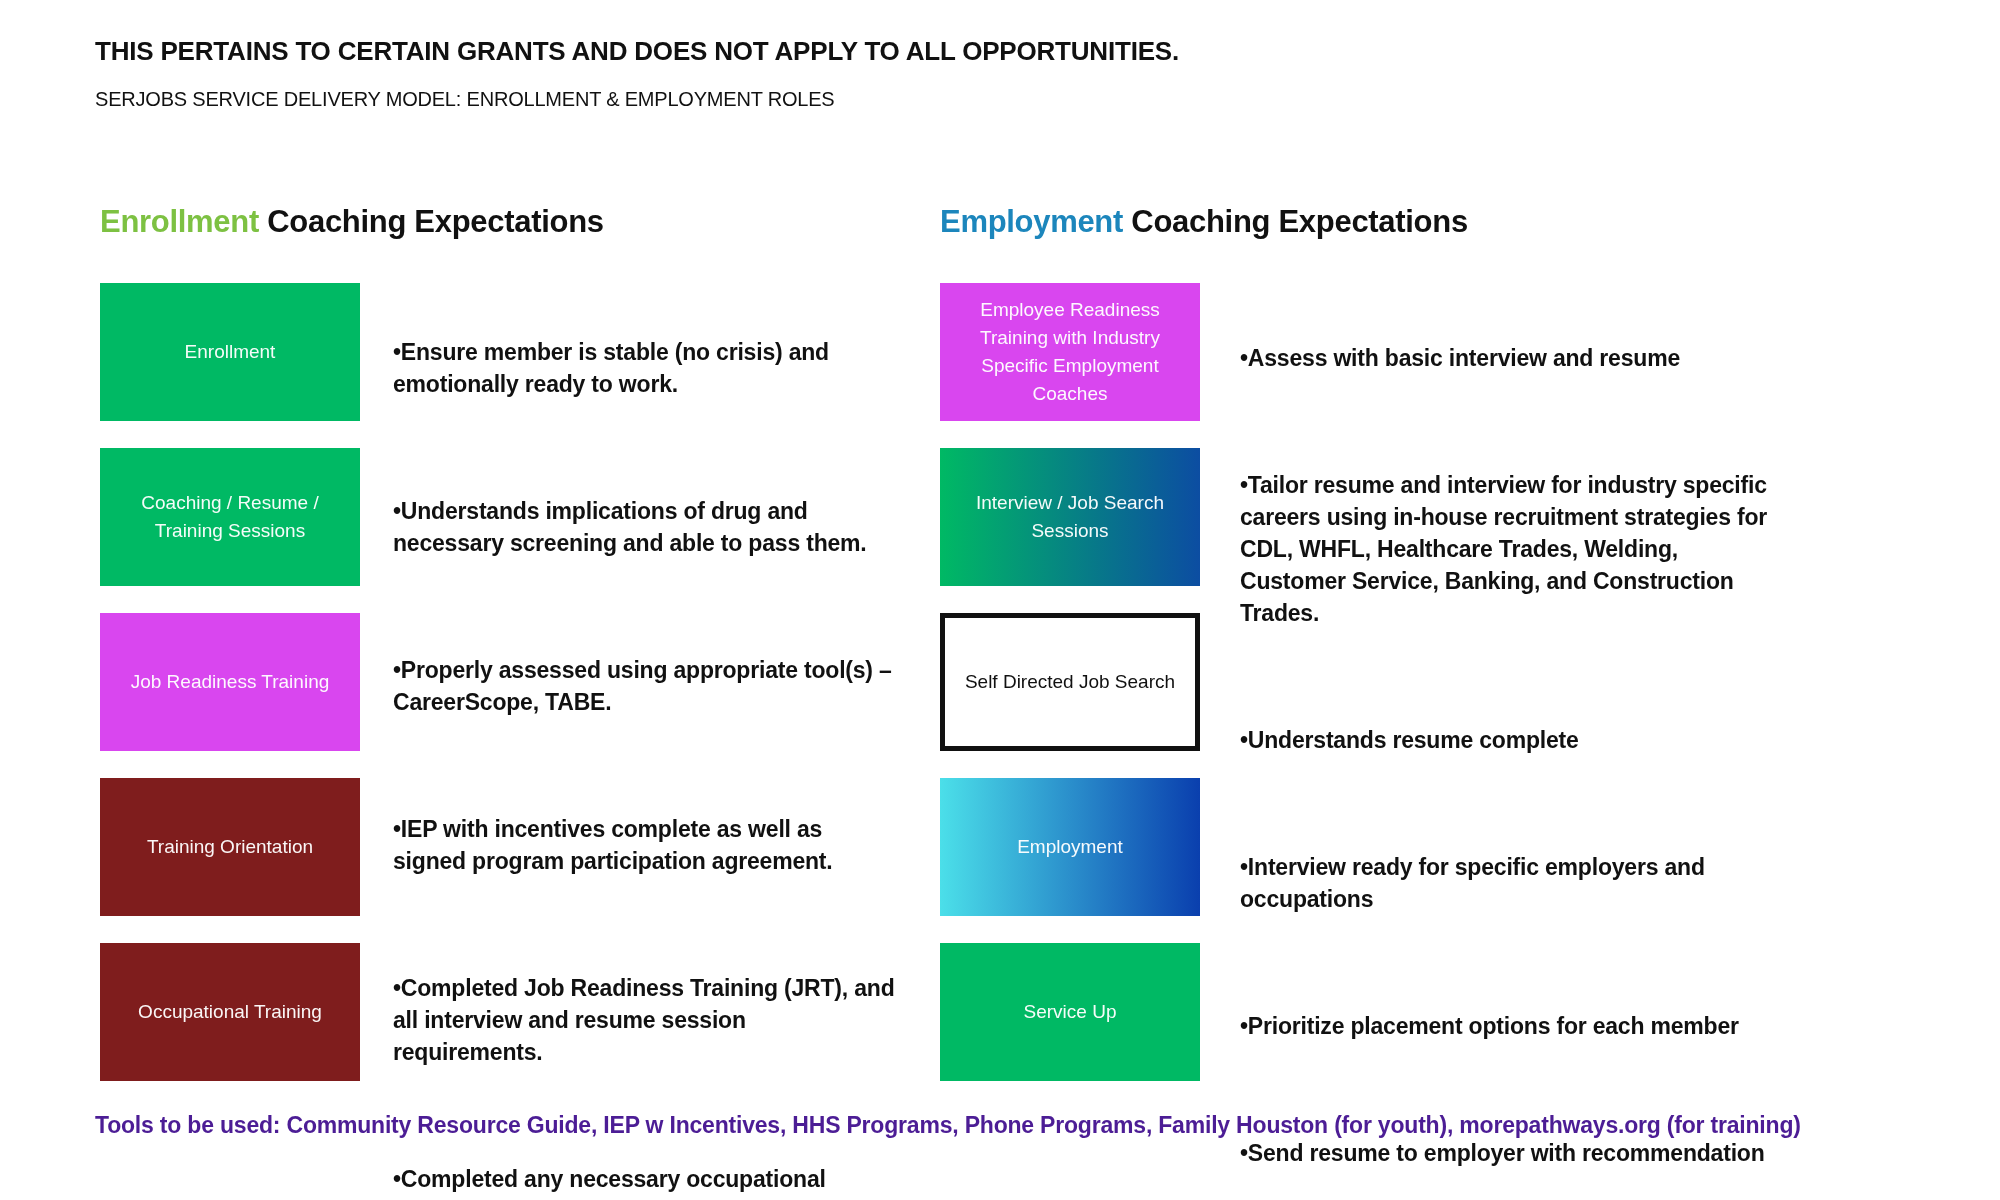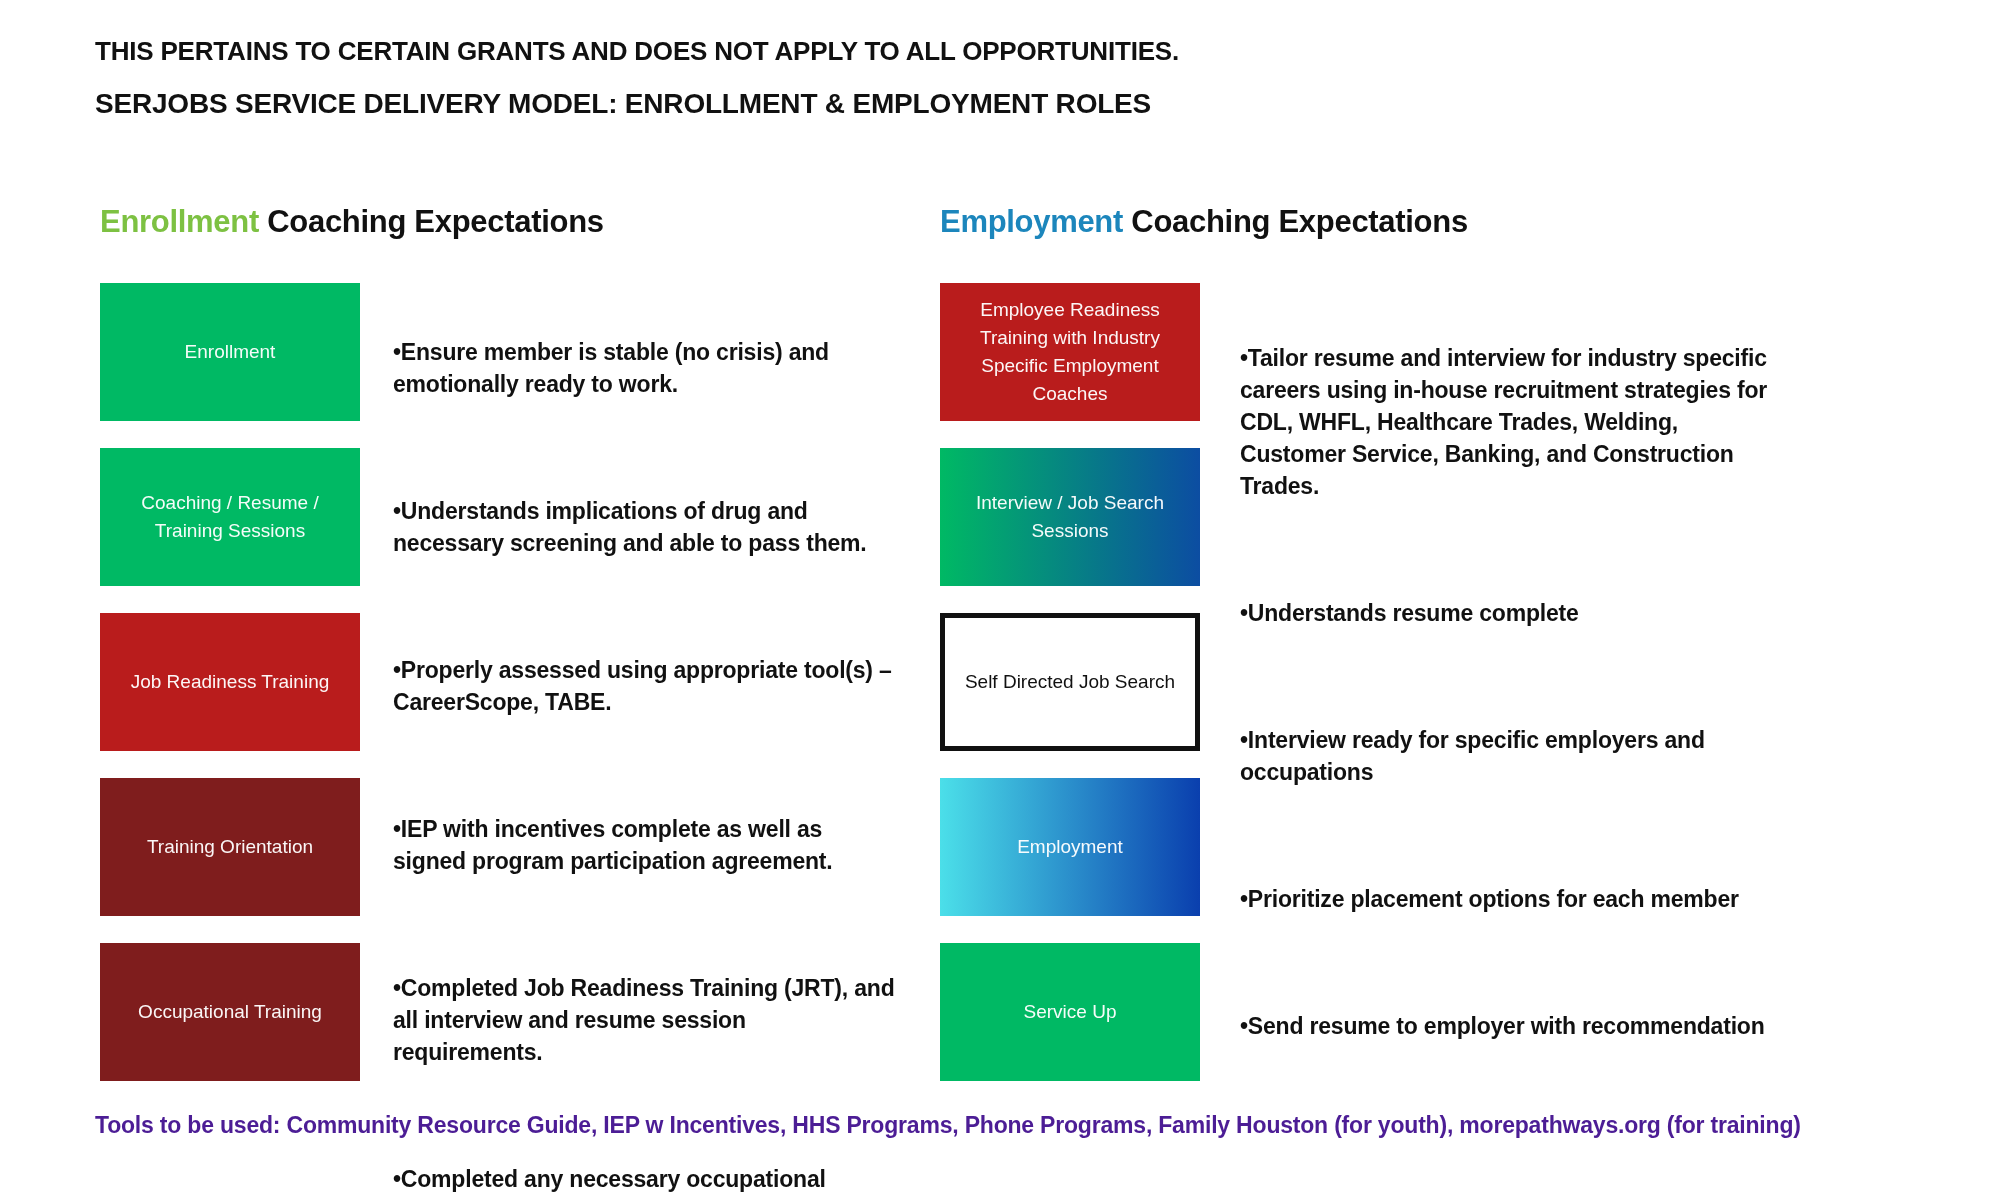--- a/index.html
+++ b/index.html
@@ -3,39 +3,39 @@
 <meta charset="utf-8">
 <style>
   * { margin:0; padding:0; box-sizing:border-box; }
   html,body { width:2000px; height:1200px; background:#ffffff; }
   body {
     font-family:"Liberation Sans","DejaVu Sans",sans-serif;
     position:relative; color:#111111; overflow:hidden;
   }
   .abs { position:absolute; }
   .disclaimer { left:95px; top:36px; font-size:26px; font-weight:bold; letter-spacing:-0.2px; }
-  .title { left:95px; top:88px; font-size:28px; font-weight:bold; letter-spacing:-0.2px; }
+  .title { left:95px; top:88px; font-size:20px; font-weight:normal; letter-spacing:-0.2px; }
 
   .col-heading { top:204px; font-size:31px; font-weight:bold; letter-spacing:-0.3px; }
   .enroll-heading { left:100px;text-align:center; }
   .employ-heading { left:940px; }
   .accent-green { color:#7DC142; }
   .accent-blue { color:#1C86BC; }
 
   .stages { top:283px; width:260px; }
   .left-stages { left:100px; }
   .right-stages { left:940px; }
   .stage {
     height:138px; margin-bottom:27px;
     display:flex; align-items:center; justify-content:center;
     text-align:center; font-size:19px; line-height:28px;
     color:rgba(255,255,255,0.96); padding:0 16px;
   }
   .stage.green   { background:#00B964; }
-  .stage.cyan    { background:#b91c1c; }
+  .stage.cyan    { background:#d946ef; }
   .stage.blue    { background:#7f1d1d; }
   .stage.grad-gb { background:linear-gradient(to right,#00B964,#0C4DA2); }
   .stage.grad-cb { background:linear-gradient(to right,#4BDFE9,#0A3FAE); }
   .stage.outline { background:#ffffff; border:5px solid #111111; color:#111111; padding:16px 6px; }
 
   .bullets {
     width:630px; font-size:23px; font-weight:bold; line-height:32px;
     white-space:pre-wrap; letter-spacing:-0.2px;
   }
   .left-bullets  { left:393px; top:272px; }
@@ -108,20 +108,21 @@
       </div>
     <div class="stage grad-cb">
         <span>Employment</span>
       </div>
     <div class="stage green">
         <span>Service Up</span>
       </div>
   </div>
 
   <div class="abs bullets right-bullets">
+    <p class="bullet"><span>•Assess with basic interview and resume</span><span class="b-red"></span></p>
     <p class="bullet"><span>•Tailor resume and interview for industry specific
 careers using in-house recruitment strategies for
 CDL, WHFL, Healthcare Trades, Welding,
 Customer Service, Banking, and Construction
 Trades.</span><span class="b-red"></span></p>
     <p class="bullet"><span>•Understands resume complete</span><span class="b-red"></span></p>
     <p class="bullet"><span>•Interview ready for specific employers and
 occupations</span><span class="b-red"></span></p>
     <p class="bullet"><span>•Prioritize placement options for each member</span><span class="b-red"></span></p>
     <p class="bullet"><span>•Send resume to employer with recommendation</span><span class="b-red"></span></p>

